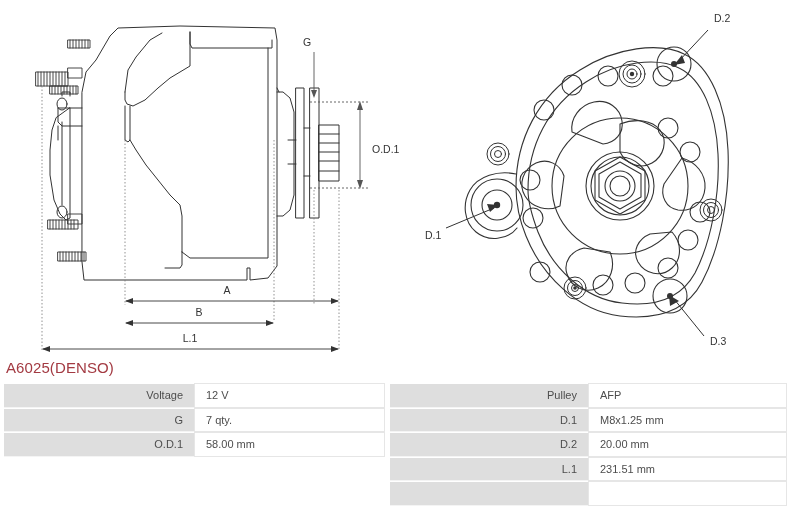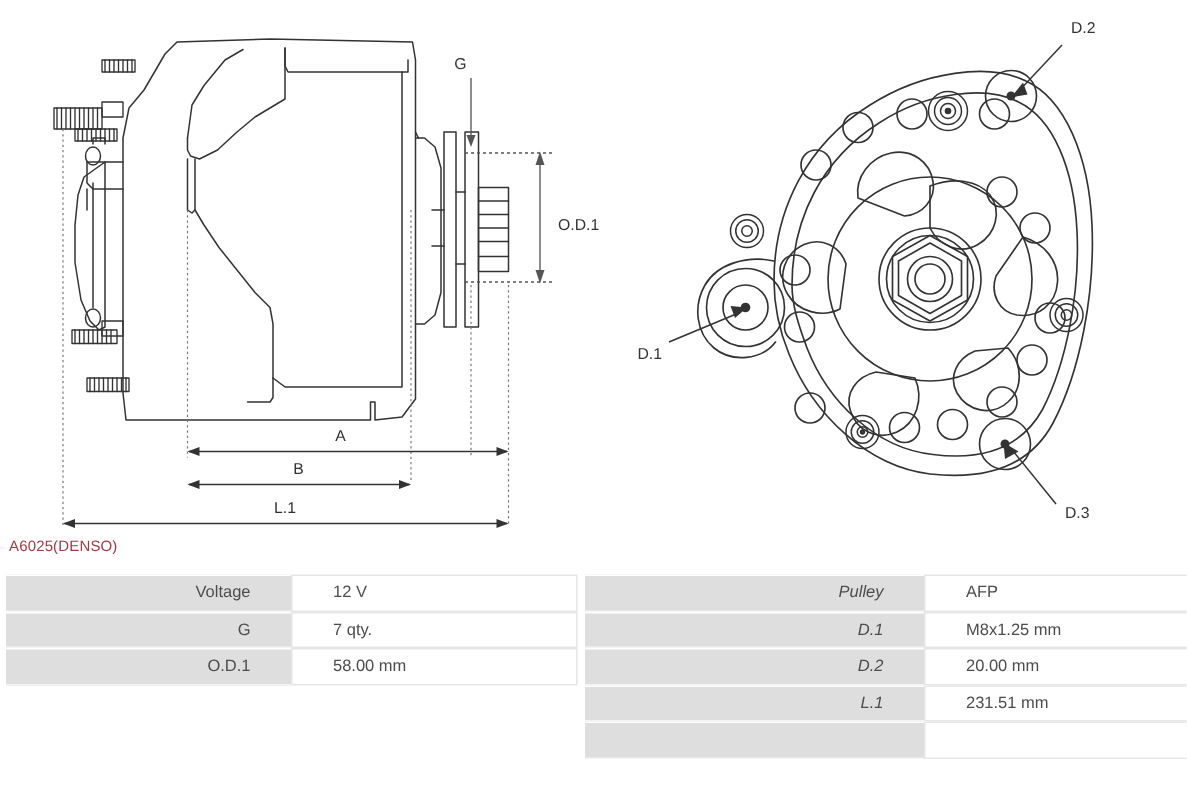--- a/index.html
+++ b/index.html
@@ -24,42 +24,42 @@
     width: 791px; height: 356px;
   }
   #drawings svg { display: block; }
   .dwg-left  { position: absolute; left: 0;   top: 0; }
   .dwg-right { position: absolute; left: 420px; top: 0; }
 
   
   #title {
     position: absolute;
     left: 6px; top: 359px;
-    font-size: 10px;
+    font-size: 15px;
     color: #a33a42;
     letter-spacing: 0.1px;
     white-space: nowrap;
   }
 
   
   .spec-table {
     position: absolute;
     top: 383px;
     border-collapse: separate;
     border-spacing: 0;
     font-size: 11px;
     color: #4a4a4a;
     table-layout: fixed;
   }
   #table-left  { left: 4px;   width: 381px; }
   #table-right { left: 390px; width: 397px; }
 
   .spec-table tr { height: 24.5px; }
   .spec-table td {
-    padding: 0 27px;
+    padding: 0 11px;
     height: 24.5px;
     vertical-align: middle;
     white-space: nowrap;
     overflow: hidden;
   }
   .cell-label {
     background: #dedede;
     text-align: right;
     border-top: 1px solid #ffffff;
     border-bottom: 1px solid #f4f4f4;
@@ -68,21 +68,21 @@
   .cell-value {
     background: #ffffff;
     border-top: 1px solid #e6e6e6;
     border-bottom: 1px solid #e6e6e6;
     border-left: 1px solid #e6e6e6;
     border-right: 1px solid #e6e6e6;
     color: #4d4d4d;
   }
   #table-left  .cell-label { width: 190px; }
   #table-left  .cell-value { width: 191px; }
-  #table-right .cell-label { width: 226px; font-style: italic; }
+  #table-right .cell-label { width: 198px; }
   #table-right .cell-value { width: 199px; }
 
   
   .dim-text {
     font-family: "Liberation Sans", sans-serif;
     font-size: 10.5px;
     fill: #333333;
   }
 </style>
 </head>

